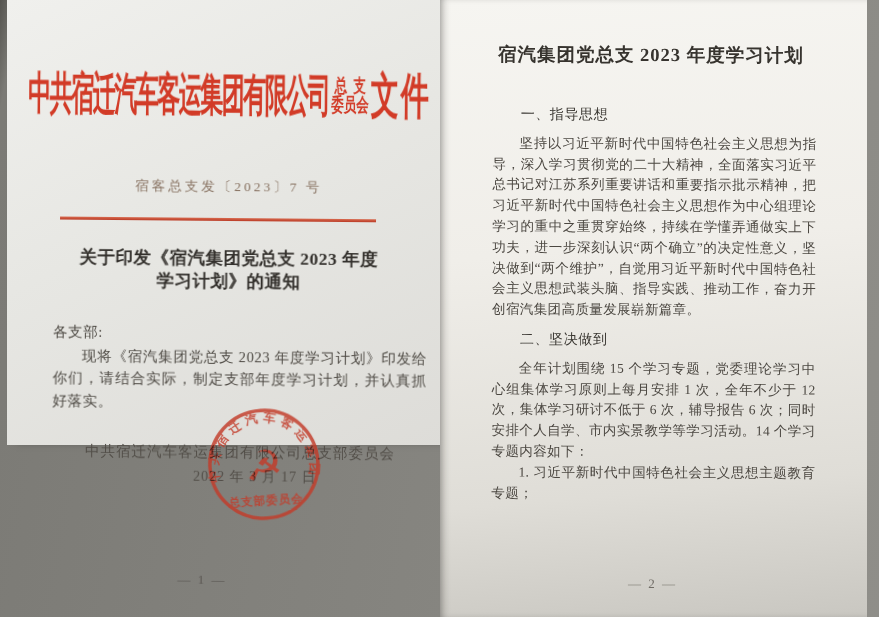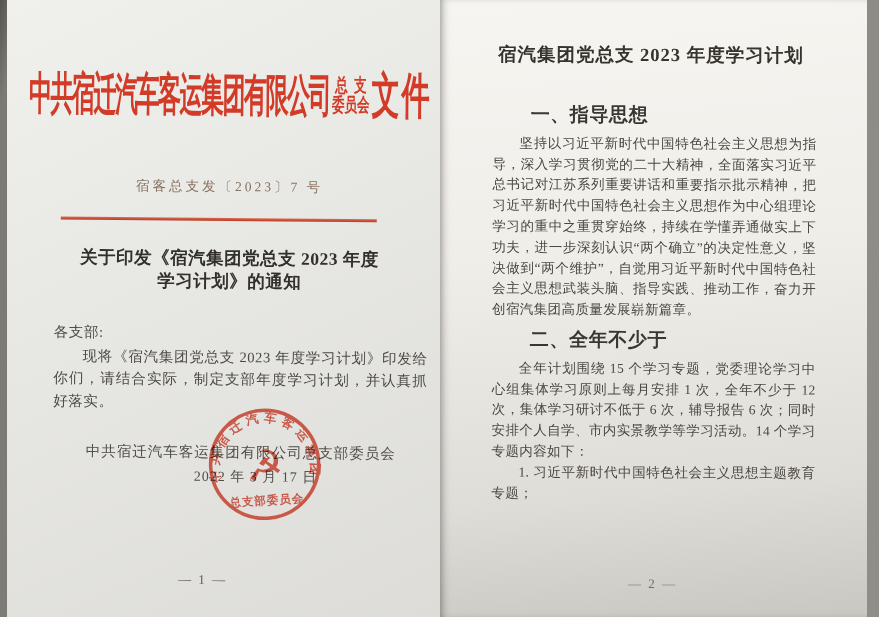--- a/index.html
+++ b/index.html
@@ -3,21 +3,21 @@
 <meta charset="utf-8">
 <style>
   html,body{margin:0;padding:0;}
   .canvas{
     position:relative;width:879px;height:617px;overflow:hidden;
     background:linear-gradient(100deg,#55544f 0%,#7b7a75 2%,#8f8e89 100%);
     font-family:"Liberation Serif","DejaVu Serif",serif;
   }
   
   .page-left{
-    position:absolute;left:7px;top:0;width:443px;height:617px;
+    position:absolute;left:7px;top:0;width:443px;height:445px;
     background:linear-gradient(155deg,#f0f0ed 0%,#e7e7e3 45%,#dddcd8 100%);
     box-shadow:6px 0 7px -3px rgba(40,38,34,.55);
   }
   .lp-inner{position:absolute;inset:0;transform:rotate(.5deg);}
   .lp-header{
     position:absolute;top:76px;left:0;width:100%;
     display:flex;justify-content:center;align-items:center;color:#d23b27;
   }
   .lp-header .org-main{
     font-size:23px;font-weight:bold;letter-spacing:-1.5px;
@@ -51,21 +51,21 @@
     background:linear-gradient(175deg,#f6f5f1 0%,#f0eee9 40%,#dfddd7 78%,#c9c7c1 100%);
     box-shadow:inset 6px 0 9px -5px rgba(30,28,25,.5);
   }
   .rp-inner{position:absolute;inset:0;transform:rotate(.2deg);}
   .rp-title{position:absolute;top:42px;left:30px;width:360px;text-align:center;
     font-size:18.5px;font-weight:bold;color:#37342f;letter-spacing:1px;}
   .rp-body{position:absolute;top:96px;left:52px;width:324px;
     font-size:13.5px;line-height:20.8px;color:#4b4741;letter-spacing:.4px;text-align:justify;}
   .rp-body p{margin:0;text-indent:2em;}
   .rp-body h3{margin:9px 0 8px 0;padding:0;text-indent:2em;
-    font-size:19px;font-weight:bold;color:#3a3732;letter-spacing:.6px;}
+    font-size:14px;font-weight:normal;color:#3a3732;letter-spacing:.6px;}
   .rp-pagenum{position:absolute;top:576px;left:0;width:100%;text-align:center;
     font-size:13px;color:#706c66;letter-spacing:2px;}
 </style>
 </head>
 <body>
 
 <div class="canvas">
 
   <div class="page-left">
     <div class="lp-inner">
@@ -115,21 +115,21 @@
   <div class="page-right">
     <div class="rp-inner">
 
       <div class="rp-title">宿汽集团党总支 2023 年度学习计划</div>
 
       <div class="rp-body">
 
         <h3>一、指导思想</h3>
         <p>坚持以习近平新时代中国特色社会主义思想为指导，深入学习贯彻党的二十大精神，全面落实习近平总书记对江苏系列重要讲话和重要指示批示精神，把习近平新时代中国特色社会主义思想作为中心组理论学习的重中之重贯穿始终，持续在学懂弄通做实上下功夫，进一步深刻认识“两个确立”的决定性意义，坚决做到“两个维护”，自觉用习近平新时代中国特色社会主义思想武装头脑、指导实践、推动工作，奋力开创宿汽集团高质量发展崭新篇章。</p>
 
-        <h3>二、全年不少于</h3>
+        <h3>二、坚决做到</h3>
         <p>全年计划围绕 15 个学习专题，党委理论学习中心组集体学习原则上每月安排 1 次，全年不少于 12 次，集体学习研讨不低于 6 次，辅导报告 6 次；同时安排个人自学、市内实景教学等学习活动。14 个学习专题内容如下：</p>
 
         <p>1. 习近平新时代中国特色社会主义思想主题教育专题；</p>
       </div>
 
       <div class="rp-pagenum">— 2 —</div>
     </div>
   </div>
 
 </div>

